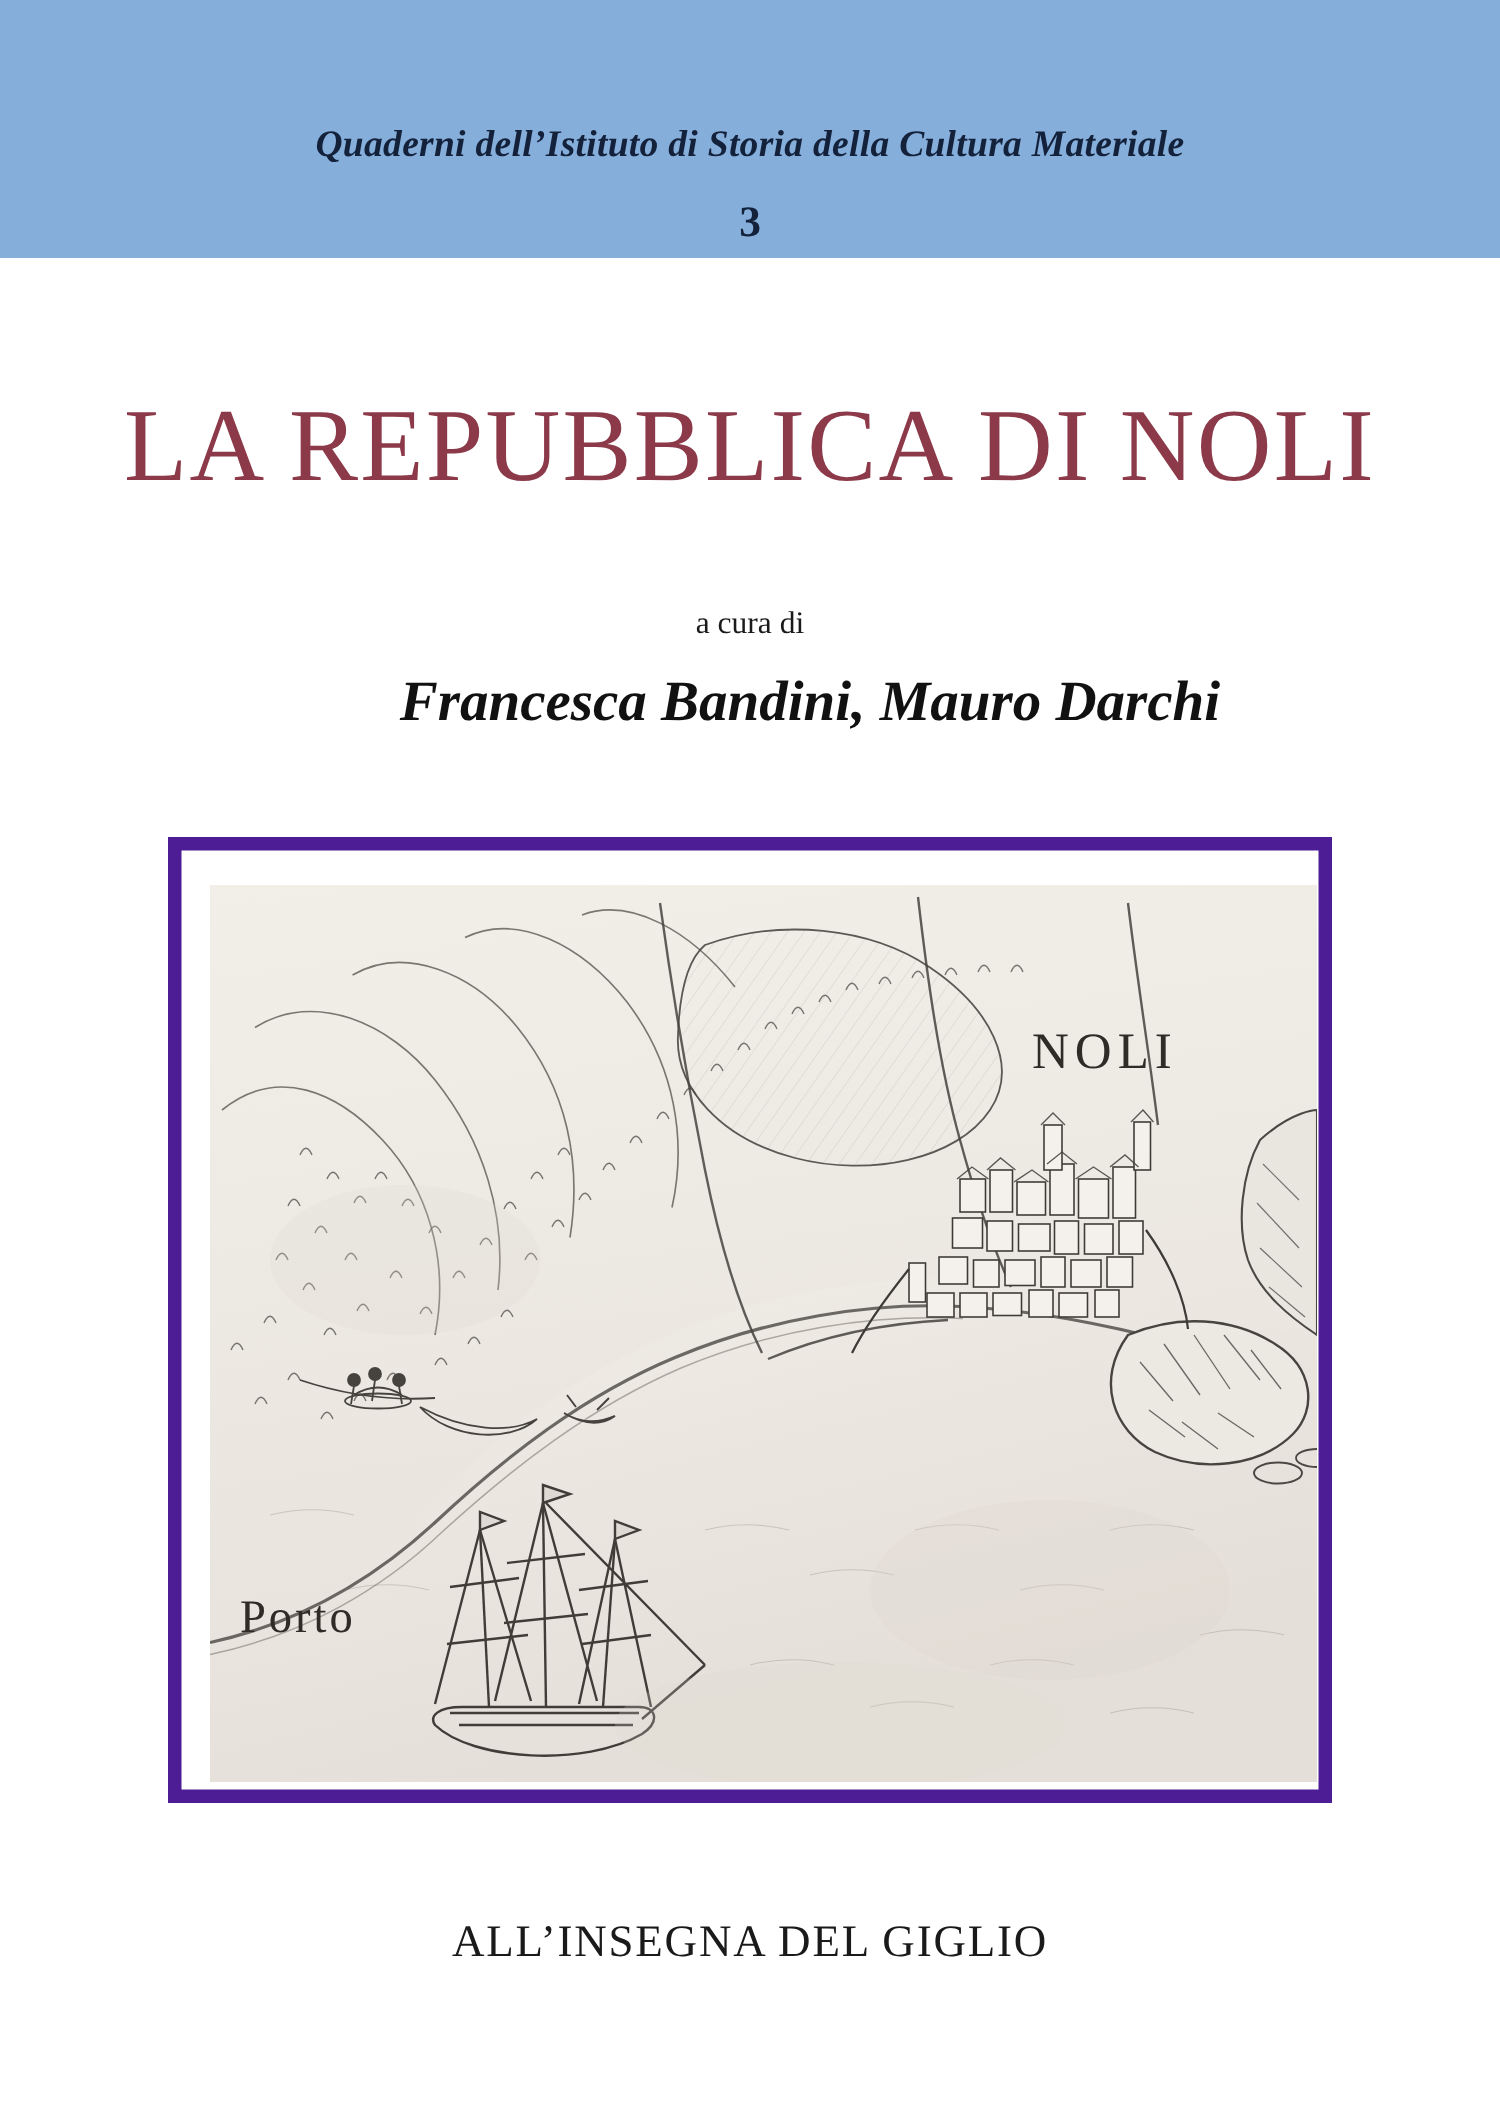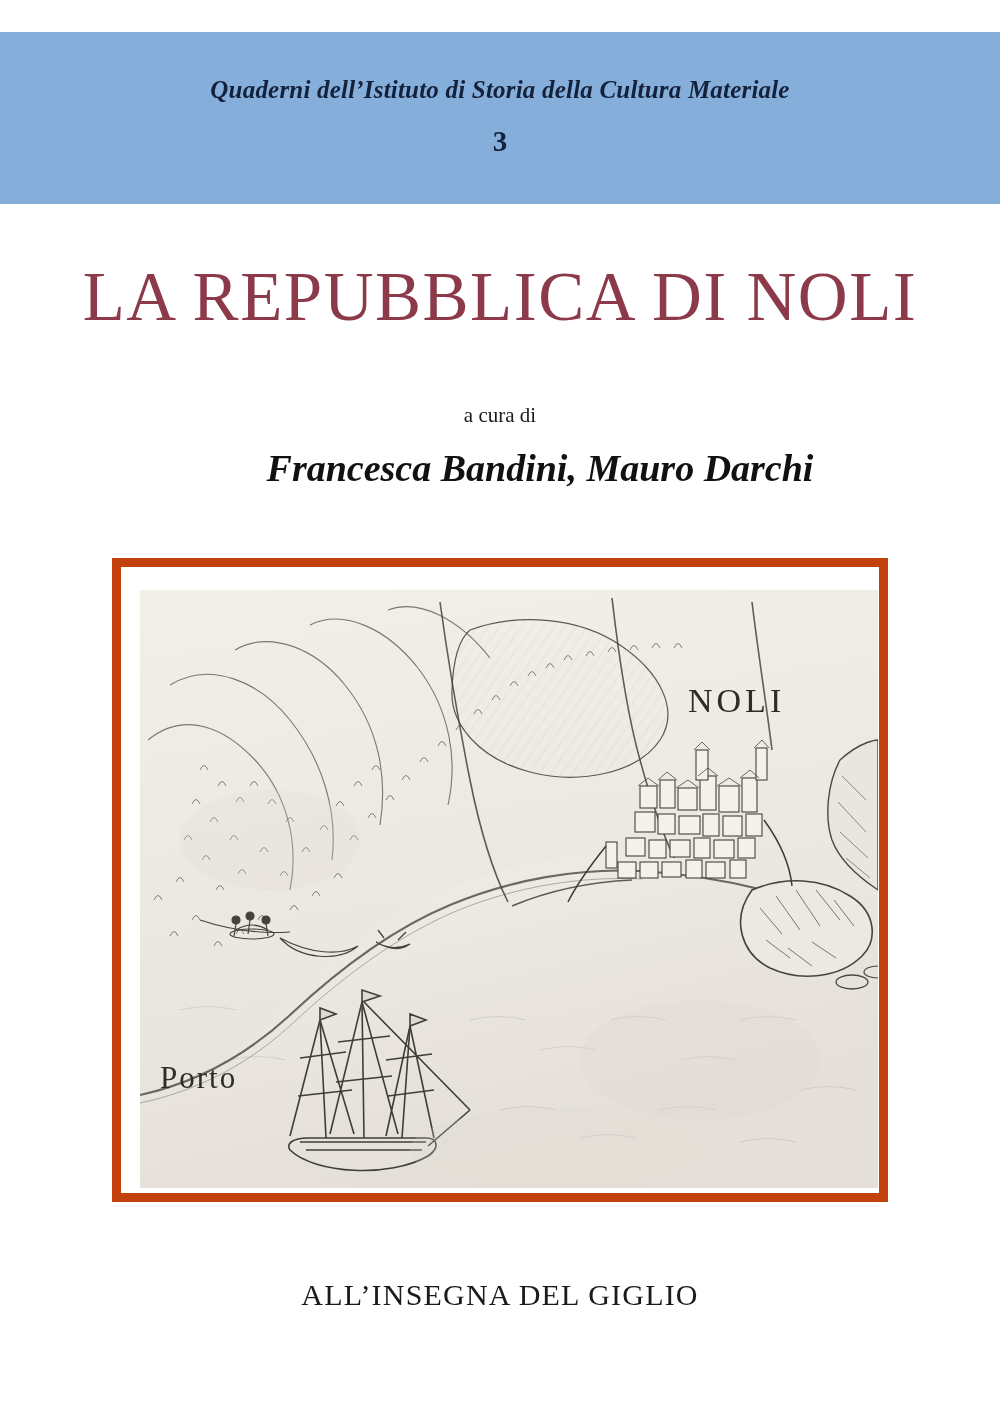--- a/index.html
+++ b/index.html
@@ -25,22 +25,21 @@
     left: 0;
     top: 0;
     width: 1000px;
     height: 172px;
     background: #85aedb;
     display: flex;
     flex-direction: column;
     align-items: center;
     justify-content: flex-start;
     box-sizing: border-box;
-    padding-top: 45px;
-    margin-top: 32px;
+    padding-top: 84px;
   }
   .series-title {
     font-family: "Liberation Serif", serif;
     font-style: italic;
     font-weight: bold;
     font-size: 25px;
     color: #14213a;
     letter-spacing: 0.2px;
     line-height: 1;
     white-space: nowrap;
@@ -97,21 +96,21 @@
   }
 
   
   .figure-outer {
     position: absolute;
     left: 112px;
     top: 558px;
     width: 776px;
     height: 644px;
     background: #ffffff;
-    border: 9px solid #c2410c;
+    border: 9px solid #4c1d95;
     box-sizing: border-box;
   }
   .figure-inner {
     position: absolute;
     left: 19px;
     top: 23px;
     width: 738px;
     height: 598px;
     background: #eeebe6;
     overflow: hidden;

